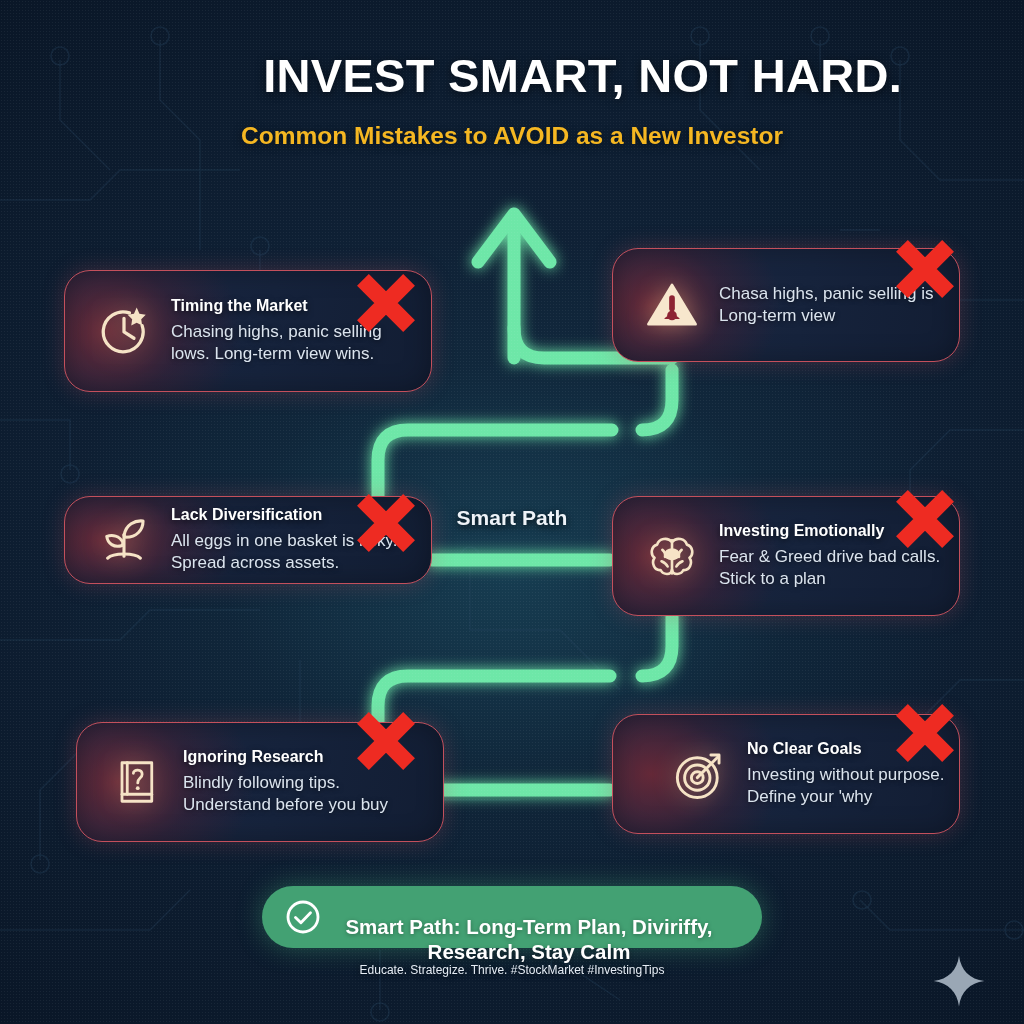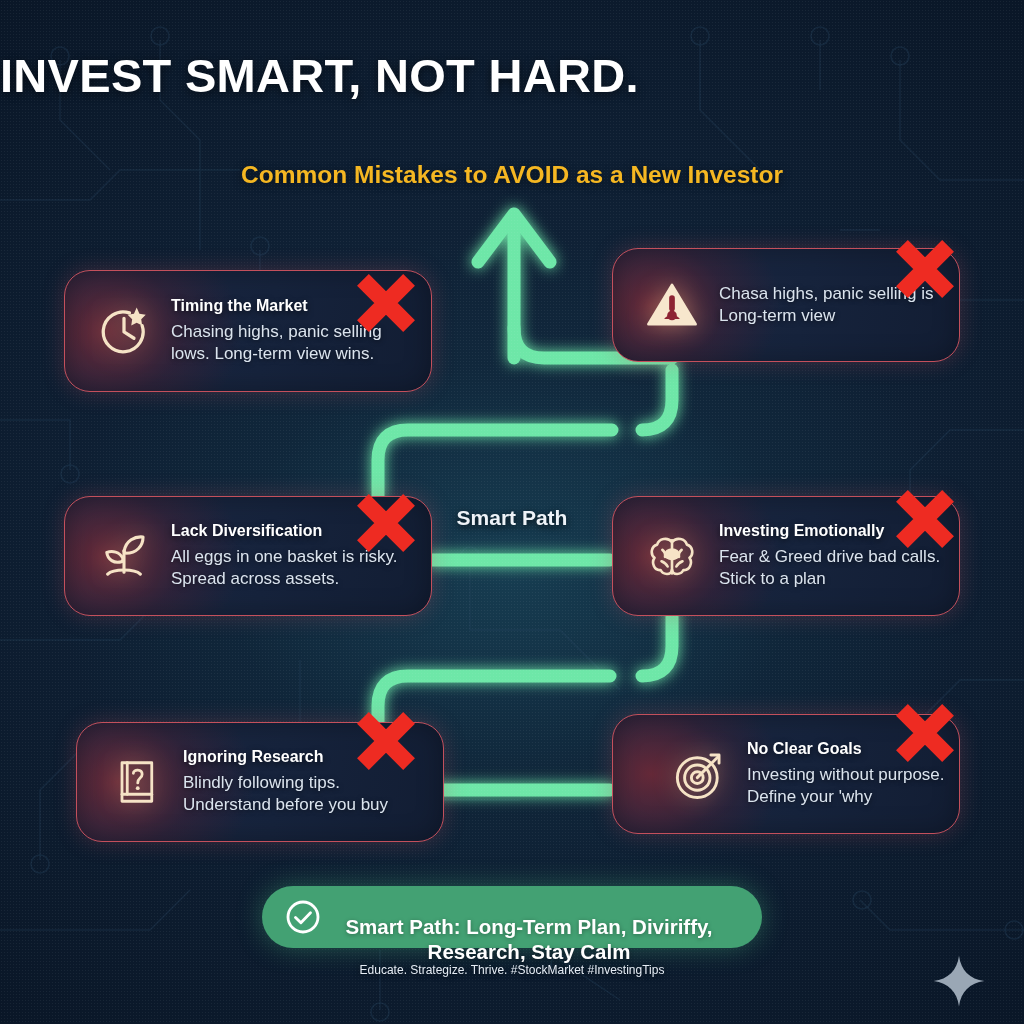--- a/index.html
+++ b/index.html
@@ -16,29 +16,28 @@
     overflow:hidden;
   }
   
   #circuit{position:absolute;inset:0;opacity:.5;}
   #grain{position:absolute;inset:0;pointer-events:none;opacity:.10;
     background-image:radial-gradient(rgba(255,255,255,.55) .6px, transparent .7px);
     background-size:3px 3px;}
 
   
   .title{
-    position:absolute;top:48px;left:0;width:902px;text-align:left;
+    position:absolute;top:48px;left:0;width:902px;text-align:right;
     font-size:47px;font-weight:bold;letter-spacing:.3px;color:#ffffff;
     text-shadow:0 2px 10px rgba(0,0,0,.55);
   }
   .subtitle{
     position:absolute;top:122px;left:0;width:1024px;text-align:center;
     font-size:24.5px;font-weight:bold;color:#f5b722;
     text-shadow:0 2px 8px rgba(0,0,0,.5);
-    margin-top:39px;
   }
 
   
   #path{position:absolute;inset:0;}
 
   .pathlabel{
     position:absolute;left:0;width:1024px;text-align:center;top:458px;
     font-size:21px;font-weight:bold;color:#eef3f8;
     text-shadow:0 2px 7px rgba(0,0,0,.75);
     margin-top:48px;
@@ -211,21 +210,21 @@
       </svg>
     </div>
     <div class="body">
       <div class="cdesc">Chasa highs, panic selling is Long-term view</div>
     </div>
   </div>
   <svg class="xmark" style="left:884px;top:228px;" viewBox="0 0 64 64">
     <path d="M14 14 L50 50 M50 14 L14 50" stroke="#ee2b22" stroke-width="13" stroke-linecap="butt"></path>
   </svg>
 
-  <div class="card" style="left:64px;top:496px;width:368px;height:120px;">
+  <div class="card" style="left:64px;top:496px;width:368px;height:88px;">
     <div class="icon">
       <svg viewBox="0 0 64 64" width="58" height="58" fill="none" stroke="#f6e3c6" stroke-width="3.4" stroke-linecap="round" stroke-linejoin="round">
         <path d="M32 50 L32 26"></path>
         <path d="M32 27 C34 15 44 10 53 11 C53 21 46 29 34 29 Z"></path>
         <path d="M31 35 C27 27 19 26 13 28 C14 36 21 41 30 38 Z"></path>
         <path d="M14 52 C20 46 44 46 50 52"></path>
       </svg>
     </div>
     <div class="body">
       <div class="ctitle">Lack Diversification</div>

